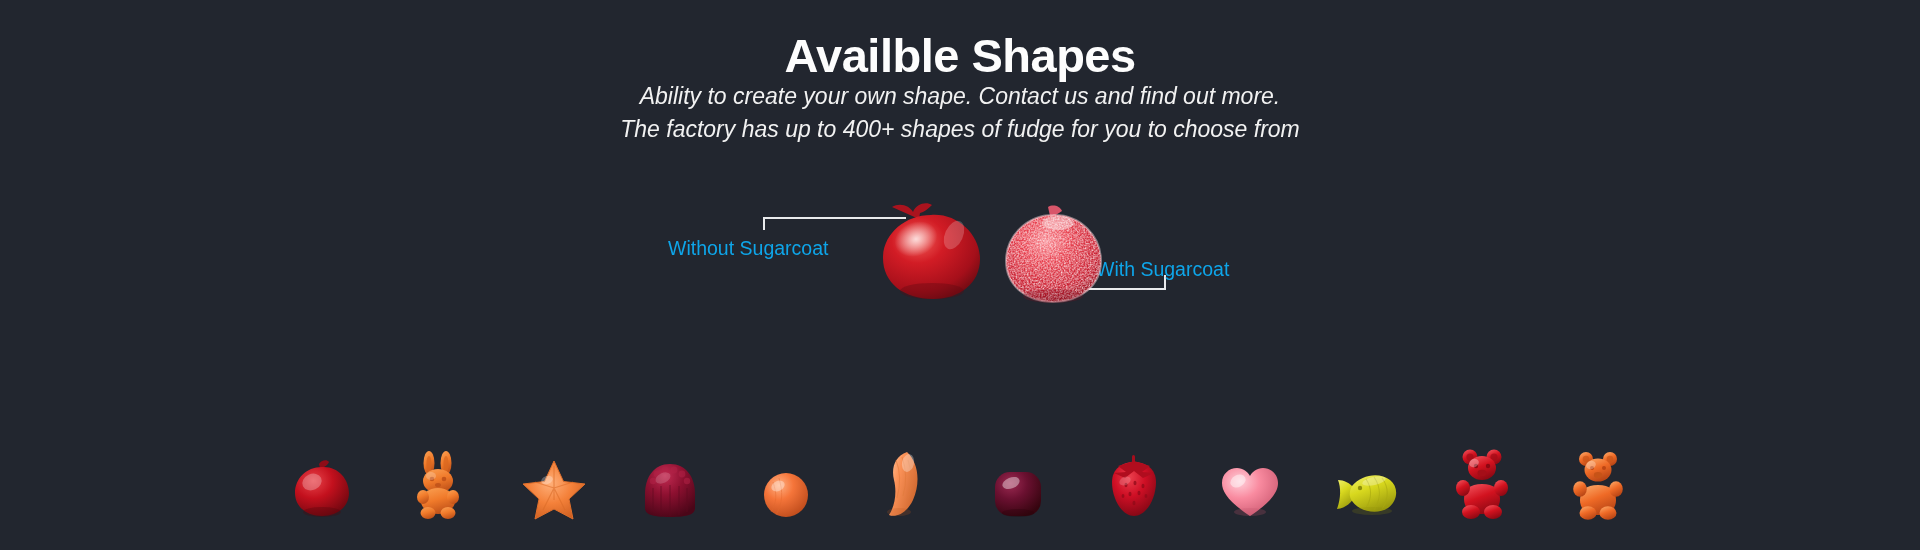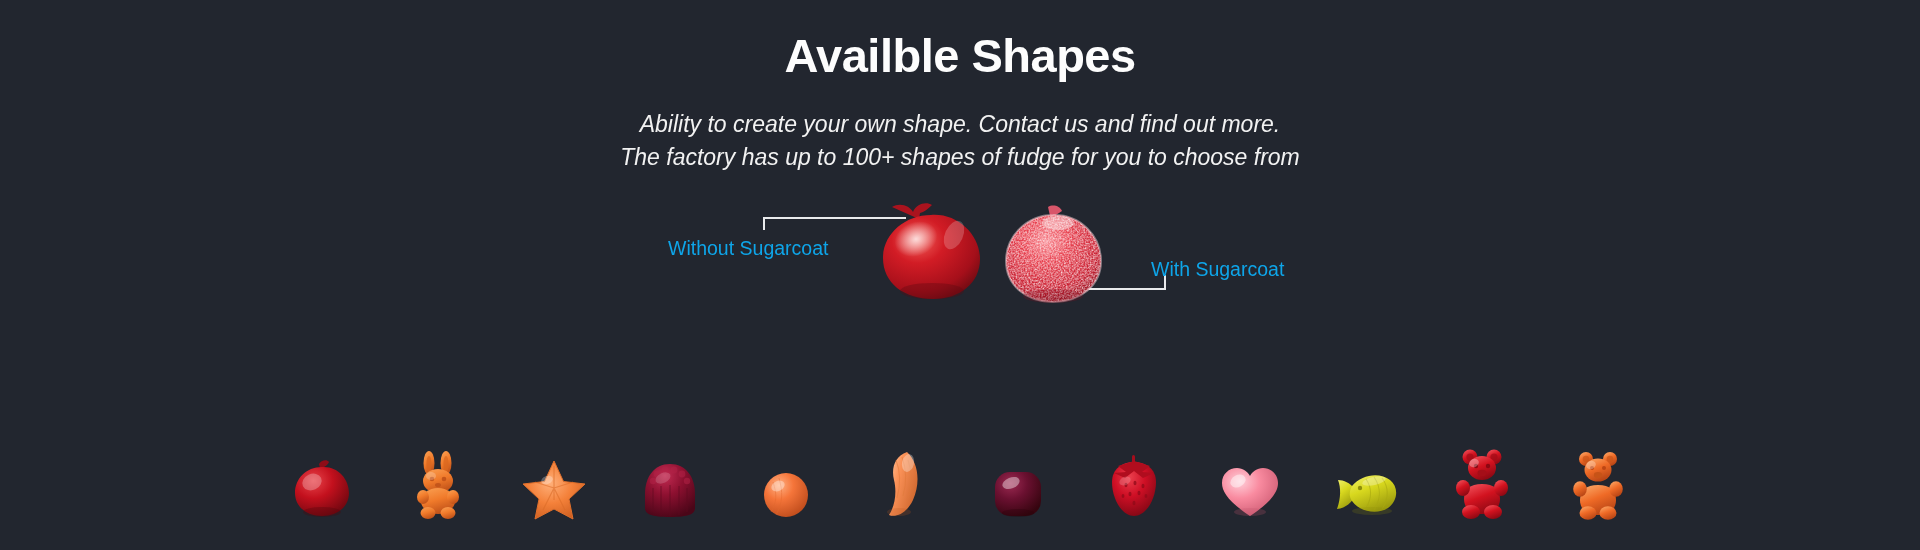--- a/index.html
+++ b/index.html
@@ -15,21 +15,21 @@
   
   .header { padding-top:31px; text-align:center; }
   .page-title {
     font-size:47px;
     font-weight:bold;
     letter-spacing:-0.5px;
     line-height:1.05;
     color:#fdfdfd;
   }
   .subtitle {
-    margin-top:28px;
+    margin-top:0;
     font-size:23px;
     font-style:italic;
     line-height:1.42;
     color:#f2f2f2;
     font-weight:400;
   }
   .subtitle div { white-space:nowrap; }
 
   
   .compare {
@@ -49,21 +49,21 @@
   .gummy { position:absolute; }
 
   .callout-label {
     position:absolute;
     font-size:19.5px;
     color:#0ea5e9;
     white-space:nowrap;
     line-height:1;
   }
   .label-without { left:668px; top:44px; }
-  .label-with    { left:1151px; top:65px; }
+  .label-with    { left:1096px; top:65px; }
 
   .leader { position:absolute; background:#e9eaec; }
   
   .leader-l-v { left:763px; top:22px;  width:1.6px; height:13px; }
   .leader-l-h { left:763px; top:22px;  width:143px; height:1.6px; }
   
   .leader-r-h { left:1062px; top:93px; width:104px; height:1.6px; }
   .leader-r-v { left:1164px; top:80px; width:1.6px; height:14.6px; }
 
   
@@ -86,21 +86,21 @@
 </style>
 </head>
 <body>
 
 <div class="page">
 
   <div class="header">
     <div class="page-title">Availble Shapes</div>
     <div class="subtitle">
       <div>Ability to create your own shape. Contact us and find out more.</div>
-      <div>The factory has up to 100+ shapes of fudge for you to choose from</div>
+      <div>The factory has up to 400+ shapes of fudge for you to choose from</div>
     </div>
   </div>
 
   <div class="compare">
     <div class="compare-inner">
 
       <div class="leader leader-l-v"></div>
       <div class="leader leader-l-h"></div>
       <div class="leader leader-r-h"></div>
       <div class="leader leader-r-v"></div>

